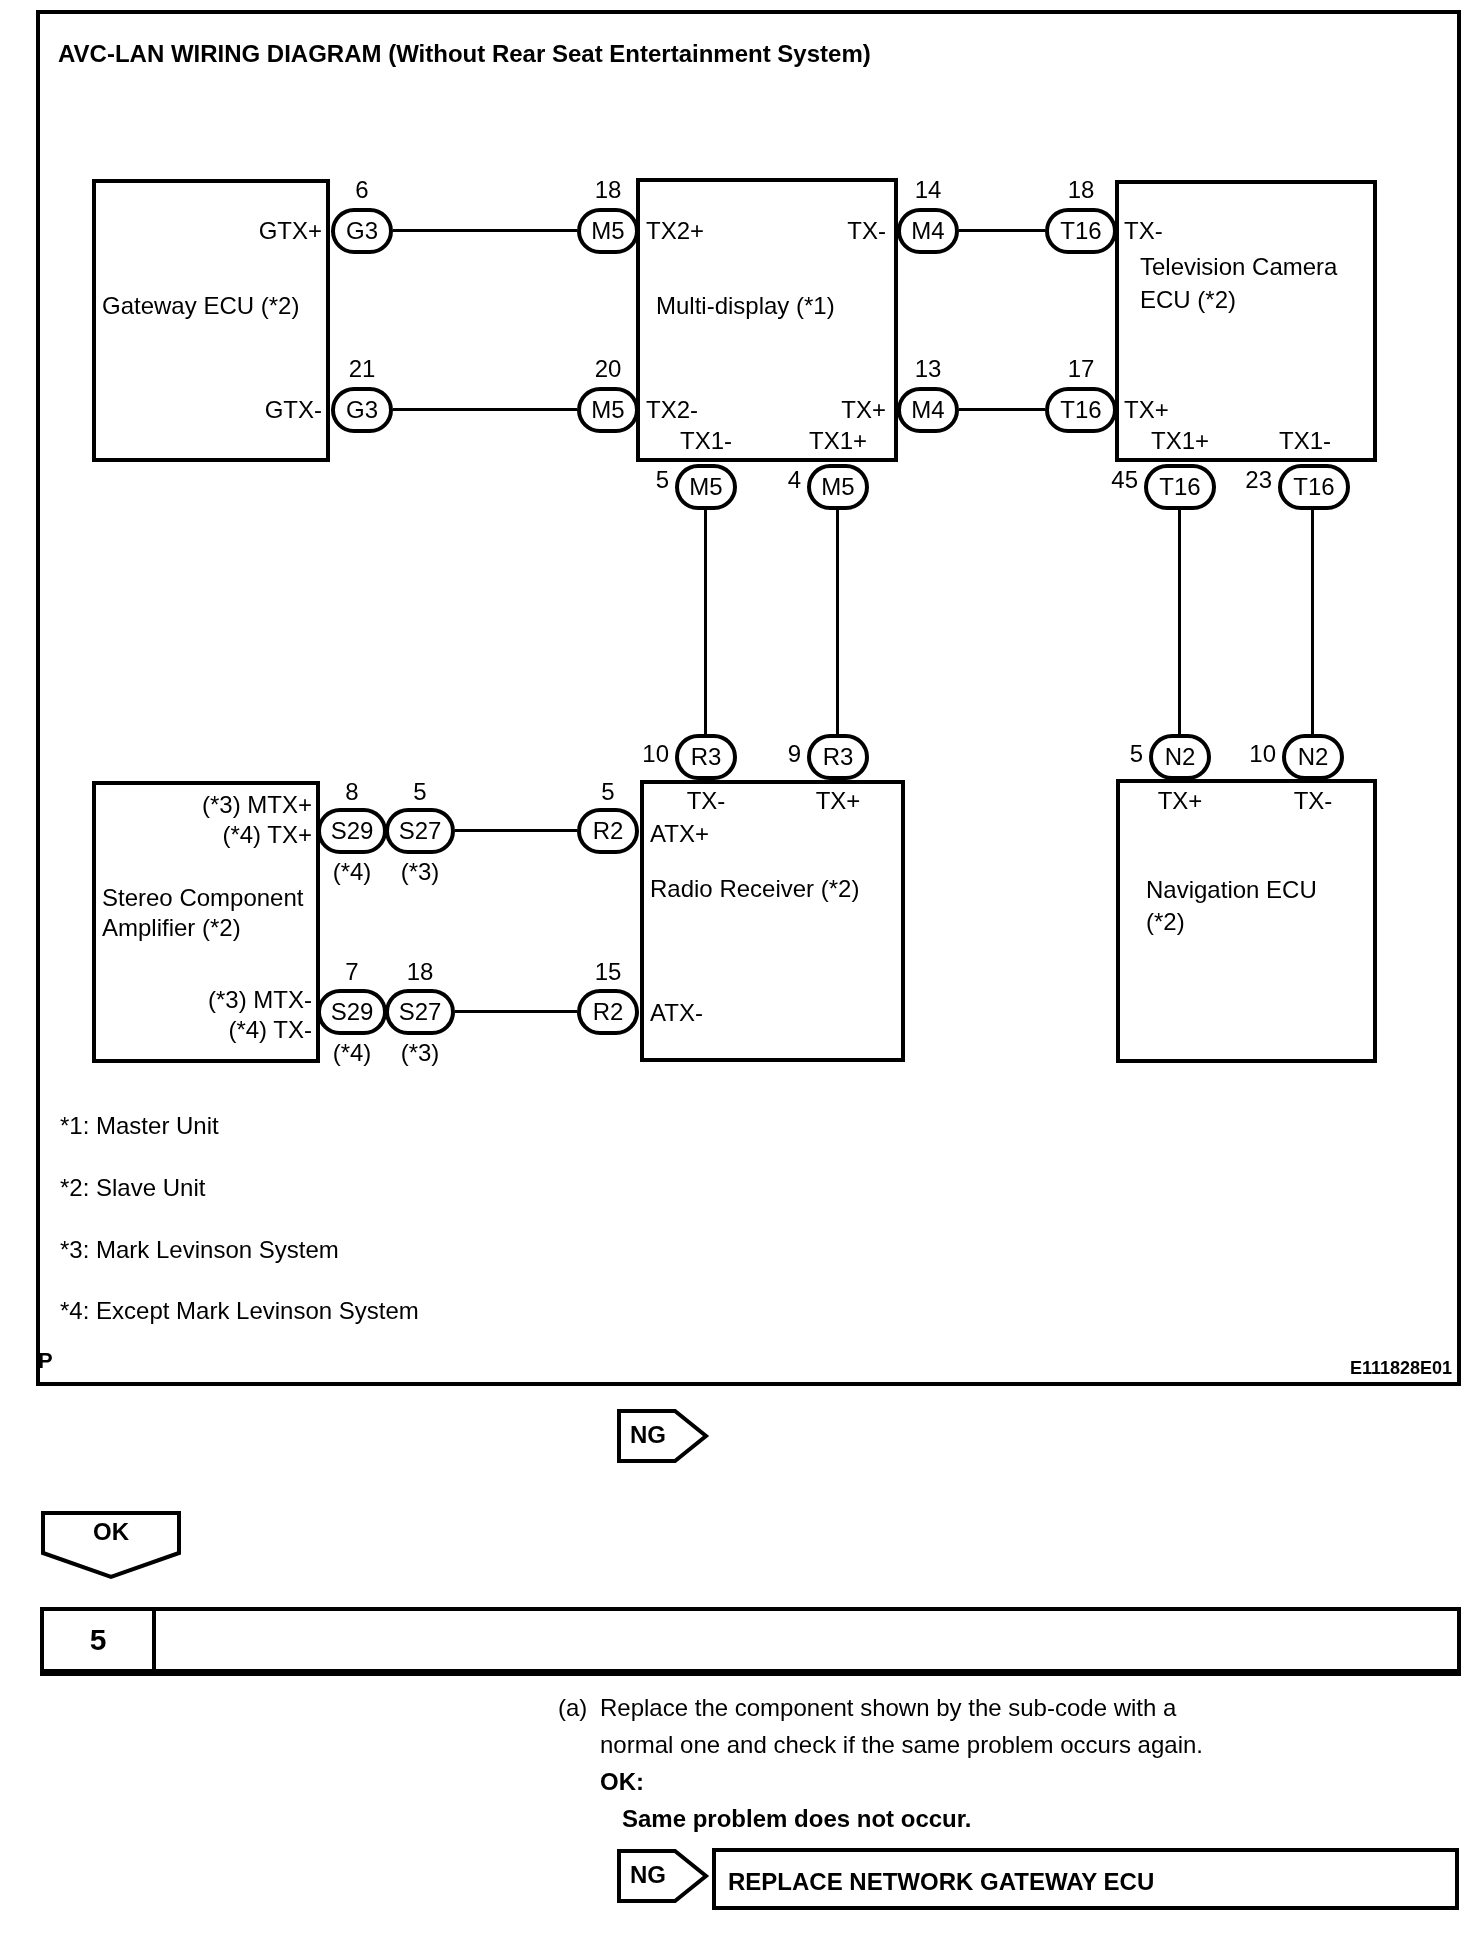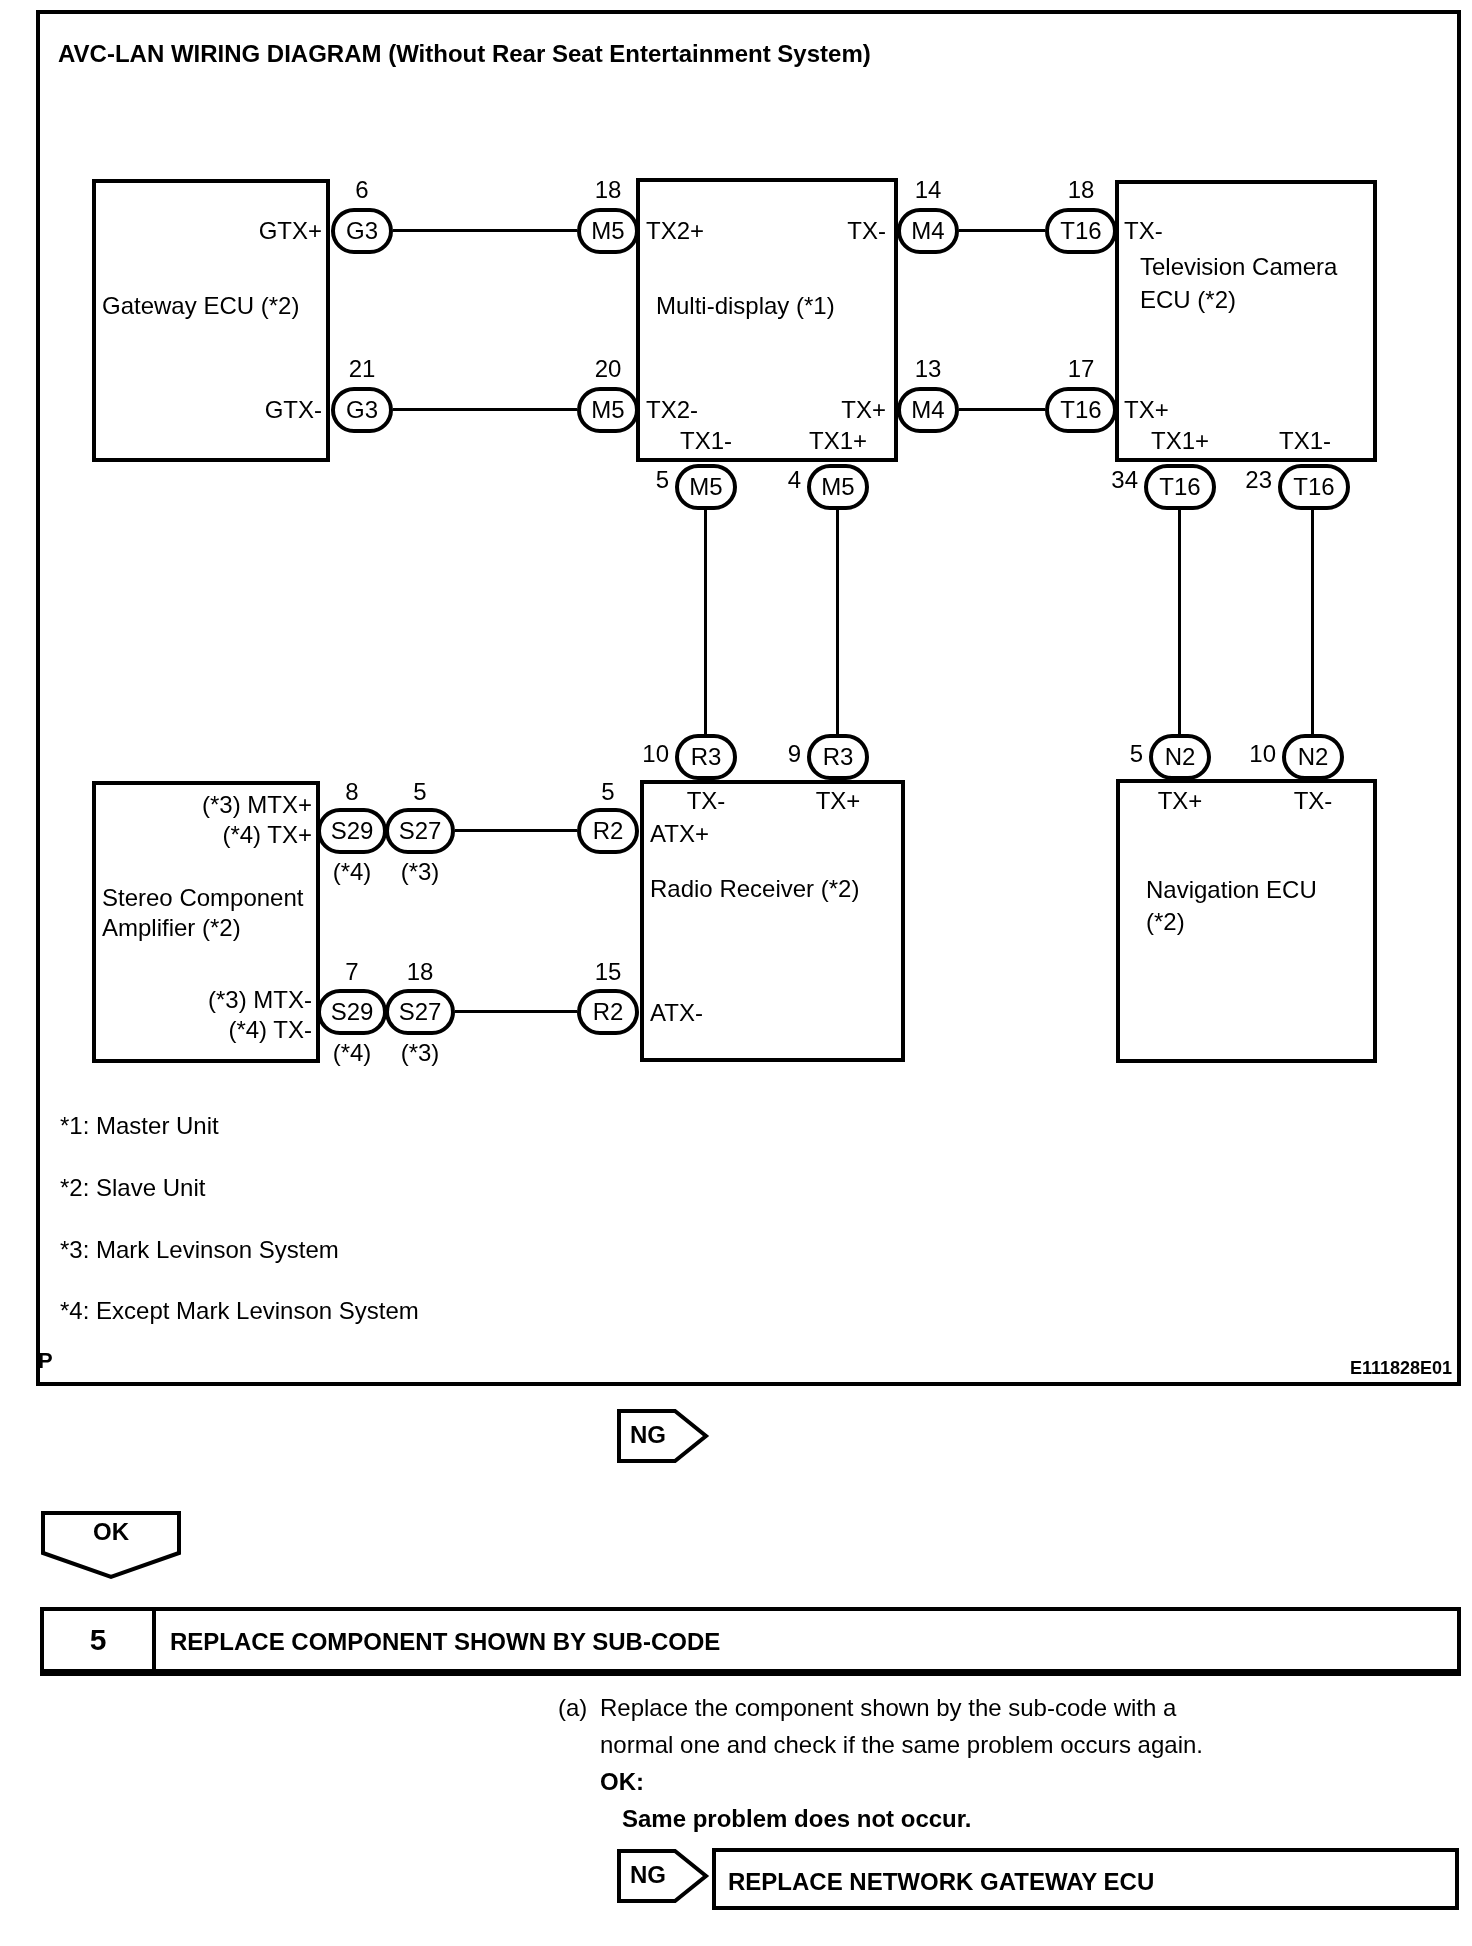--- a/index.html
+++ b/index.html
@@ -64,21 +64,21 @@
   <div class="oval" style="left:577px;top:387px;width:62px;">M5</div>
   <div class="pin" style="left:897px;top:355px;width:62px;">13</div>
   <div class="oval" style="left:897px;top:387px;width:62px;">M4</div>
   <div class="pin" style="left:1045px;top:355px;width:72px;">17</div>
   <div class="oval" style="left:1045px;top:387px;width:72px;">T16</div>
 
   <div class="pin rt" style="left:609px;top:466px;width:60px;">5</div>
   <div class="oval" style="left:675px;top:464px;width:62px;">M5</div>
   <div class="pin rt" style="left:741px;top:466px;width:60px;">4</div>
   <div class="oval" style="left:807px;top:464px;width:62px;">M5</div>
-  <div class="pin rt" style="left:1078px;top:466px;width:60px;">34</div>
+  <div class="pin rt" style="left:1078px;top:466px;width:60px;">45</div>
   <div class="oval" style="left:1144px;top:464px;width:72px;">T16</div>
   <div class="pin rt" style="left:1212px;top:466px;width:60px;">23</div>
   <div class="oval" style="left:1278px;top:464px;width:72px;">T16</div>
 
   <div class="pin rt" style="left:611px;top:740px;width:58px;">10</div>
   <div class="oval" style="left:675px;top:734px;width:62px;">R3</div>
   <div class="pin rt" style="left:743px;top:740px;width:58px;">9</div>
   <div class="oval" style="left:807px;top:734px;width:62px;">R3</div>
   <div class="pin rt" style="left:1085px;top:740px;width:58px;">5</div>
   <div class="oval" style="left:1149px;top:734px;width:62px;">N2</div>
@@ -153,21 +153,20 @@
   </svg>
   <div class="arrowlbl" style="left:622px;top:1421px;width:52px;">NG</div>
 
   <svg style="left:40px;top:1510px;" width="143" height="72">
     <polygon points="3,3 139,3 139,43 71,67 3,43" fill="#fff" stroke="#000" stroke-width="4"></polygon>
   </svg>
   <div class="arrowlbl" style="left:42px;top:1518px;width:138px;">OK</div>
 
   <div class="flowbox" style="left:40px;top:1607px;width:1421px;height:69px;border-bottom-width:7px;">
     <div style="position:absolute;left:0;top:0;bottom:0;width:108px;border-right:4px solid #000;display:flex;align-items:center;justify-content:center;font-size:30px;font-weight:bold;">5</div>
-    <div class="flowtxt" style="left:126px;top:13px;white-space:nowrap;">REPLACE COMPONENT SHOWN BY SUB-CODE</div>
   </div>
 
   <div class="para" style="left:558px;top:1694px;">(a)</div>
   <div class="para" style="left:600px;top:1694px;">Replace the component shown by the sub-code with a</div>
   <div class="para" style="left:600px;top:1731px;">normal one and check if the same problem occurs again.</div>
   <div class="para b" style="left:600px;top:1768px;">OK:</div>
   <div class="para b" style="left:622px;top:1805px;">Same problem does not occur.</div>
 
   <svg style="left:616px;top:1848px;" width="94" height="58">
     <polygon points="3,3 59,3 90,28 59,53 3,53" fill="#fff" stroke="#000" stroke-width="4"></polygon>

